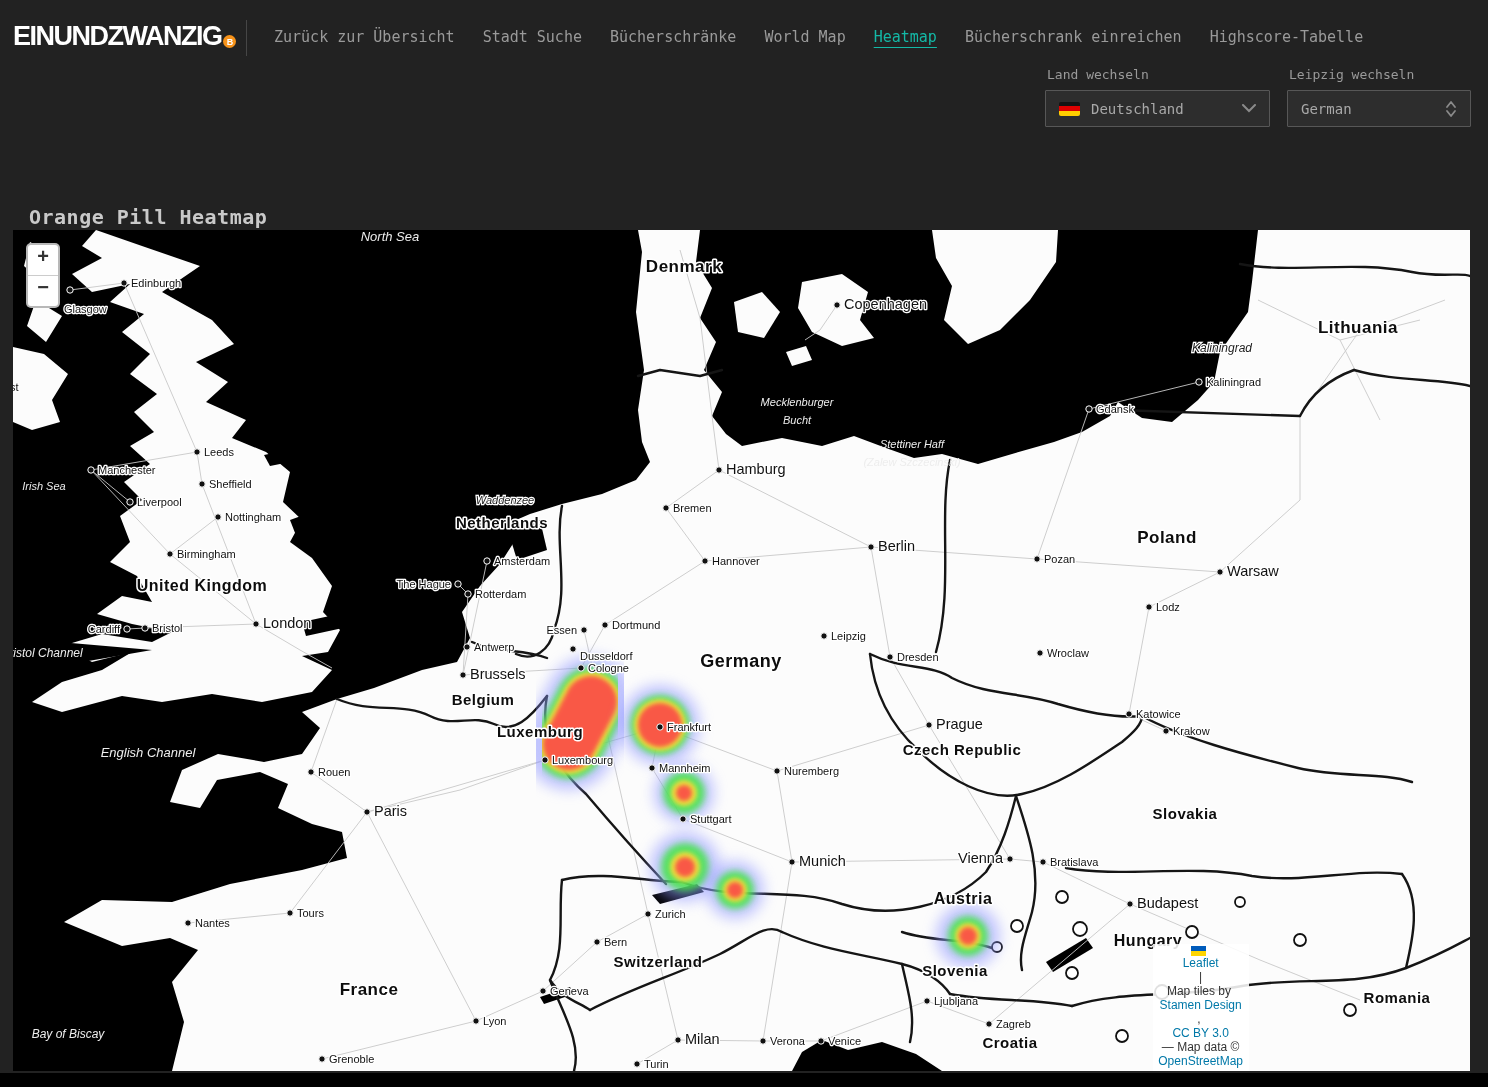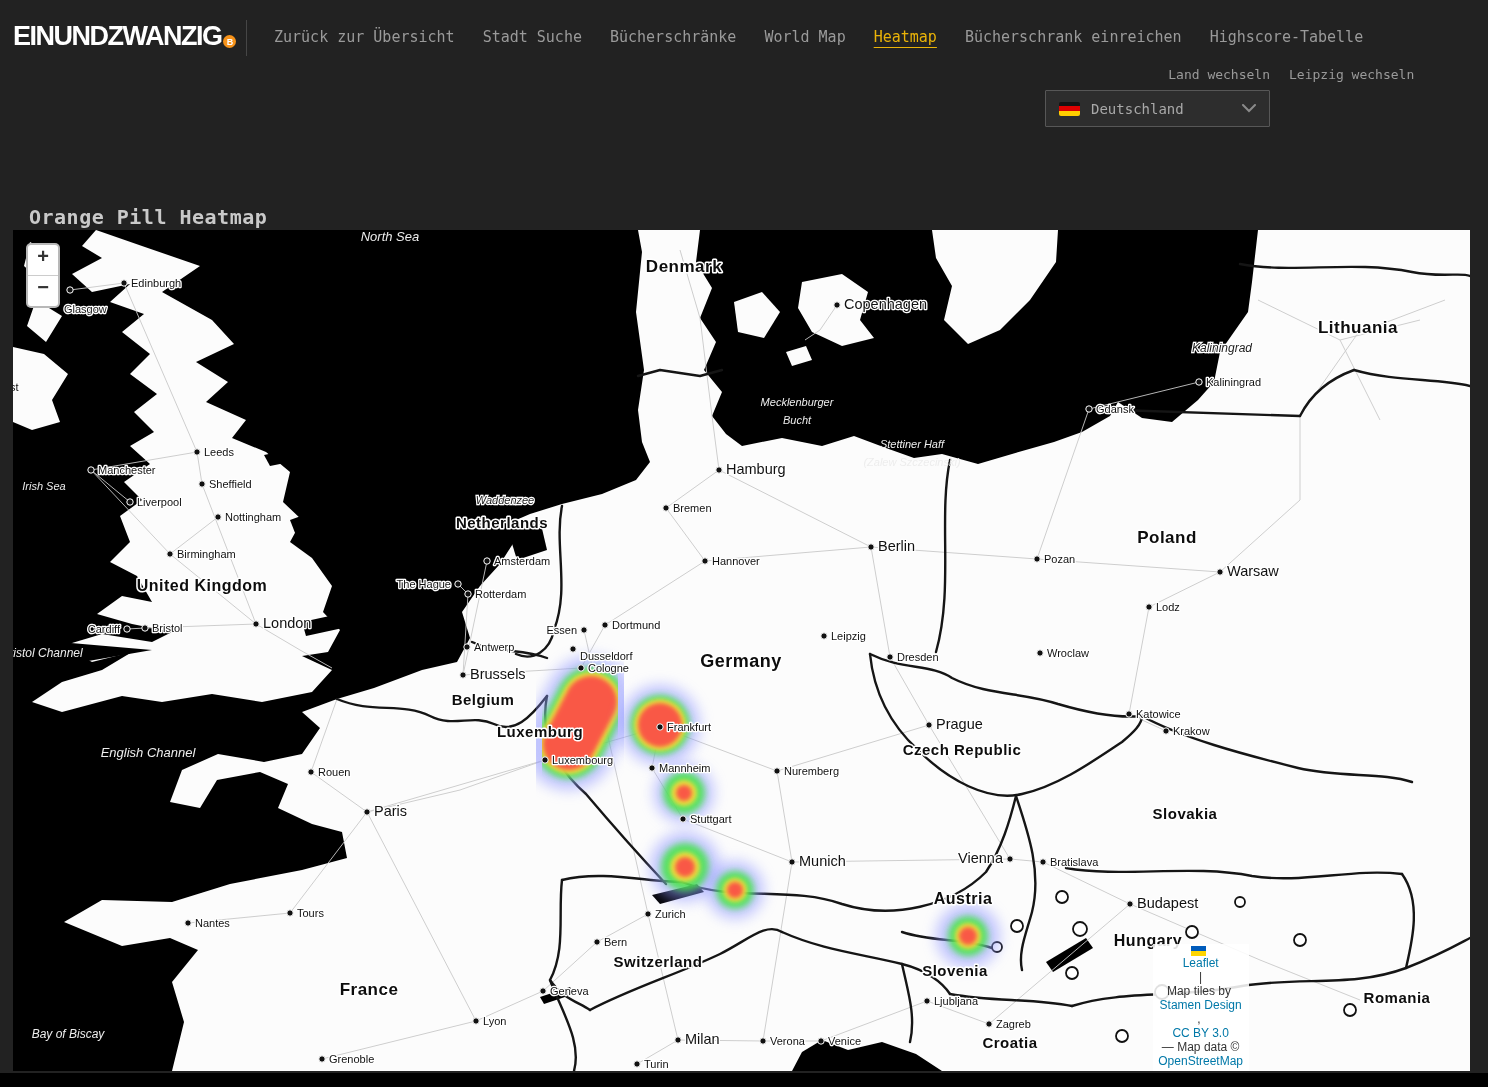--- a/index.html
+++ b/index.html
@@ -10,23 +10,23 @@
   
   .logo{position:absolute;left:13px;top:22px;display:flex;align-items:flex-start;}
   .logo-text{color:#fff;font-family:"Liberation Sans",sans-serif;font-weight:800;
     font-size:27px;letter-spacing:-1.5px;line-height:28px;}
   .logo-badge{width:13px;height:13px;background:#f7931a;border-radius:50%;color:#fff;
     font-size:9px;font-weight:bold;display:flex;align-items:center;justify-content:center;
     margin:13px 0 0 2px;font-family:"Liberation Sans",sans-serif;}
   .nav-divider{position:absolute;left:246px;top:20px;width:1px;height:36px;background:#464646;}
   nav{position:absolute;left:274px;top:28px;display:flex;gap:28px;font-size:15px;}
   nav a{color:#9a9a9a;text-decoration:none;white-space:nowrap;cursor:pointer;}
-  nav a.active{color:#eab308;text-decoration:underline;text-underline-offset:5px;}
+  nav a.active{color:#14b8a6;text-decoration:underline;text-underline-offset:5px;}
   
-  .controls{position:absolute;top:67px;left:1045px;display:flex;gap:17px;text-align:right;}
+  .controls{position:absolute;top:67px;left:1045px;display:flex;gap:17px;}
   .ctl-label{font-size:13px;color:#9a9a9a;margin:0 0 8px 2px;}
   .select{height:37px;background:#2d2d2d;border:1px solid #575757;border-radius:1px;
     display:flex;align-items:center;padding:0 13px;color:#a9a9a9;font-size:14px;
     box-sizing:border-box;cursor:pointer;}
   .select-country{width:225px;}
   .select-lang{width:184px;}
   .flag-de{width:21px;height:14px;margin-right:11px;border-radius:2px;overflow:hidden;
     display:flex;flex-direction:column;flex:none;}
   .flag-de i{display:block;height:34%;}
   .fde1{background:#141414;} .fde2{background:#dd0000;} .fde3{background:#ffce00;}
@@ -87,20 +87,26 @@
           <i class="fde3"></i>
         </span>
       <span>Deutschland</span>
       <svg class="chev" width="14" height="9" viewBox="0 0 14 9">
           <path d="M1 1 L7 7 L13 1" fill="none" stroke="#8a8a8a" stroke-width="2" stroke-linecap="round"></path>
         </svg>
     </div>
   </div>
   <div>
     <div class="ctl-label">Leipzig wechseln</div>
+    <div class="select select-lang">
+      <span>German</span>
+      <svg class="chev" width="12" height="18" viewBox="0 0 12 18">
+          <path d="M2 7 L6 2 L10 7 M2 11 L6 16 L10 11" fill="none" stroke="#8a8a8a" stroke-width="1.8" stroke-linecap="round" stroke-linejoin="round"></path>
+        </svg>
+    </div>
   </div>
 </div>
 
 <h1>Orange Pill Heatmap</h1>
 
 <div class="map">
 <svg id="mapsvg" width="1457" height="841" viewBox="13 230 1457 841">
   <defs>
     <filter id="bs" x="-120%" y="-120%" width="340%" height="340%">
           <feGaussianBlur stdDeviation="2.2"></feGaussianBlur>

